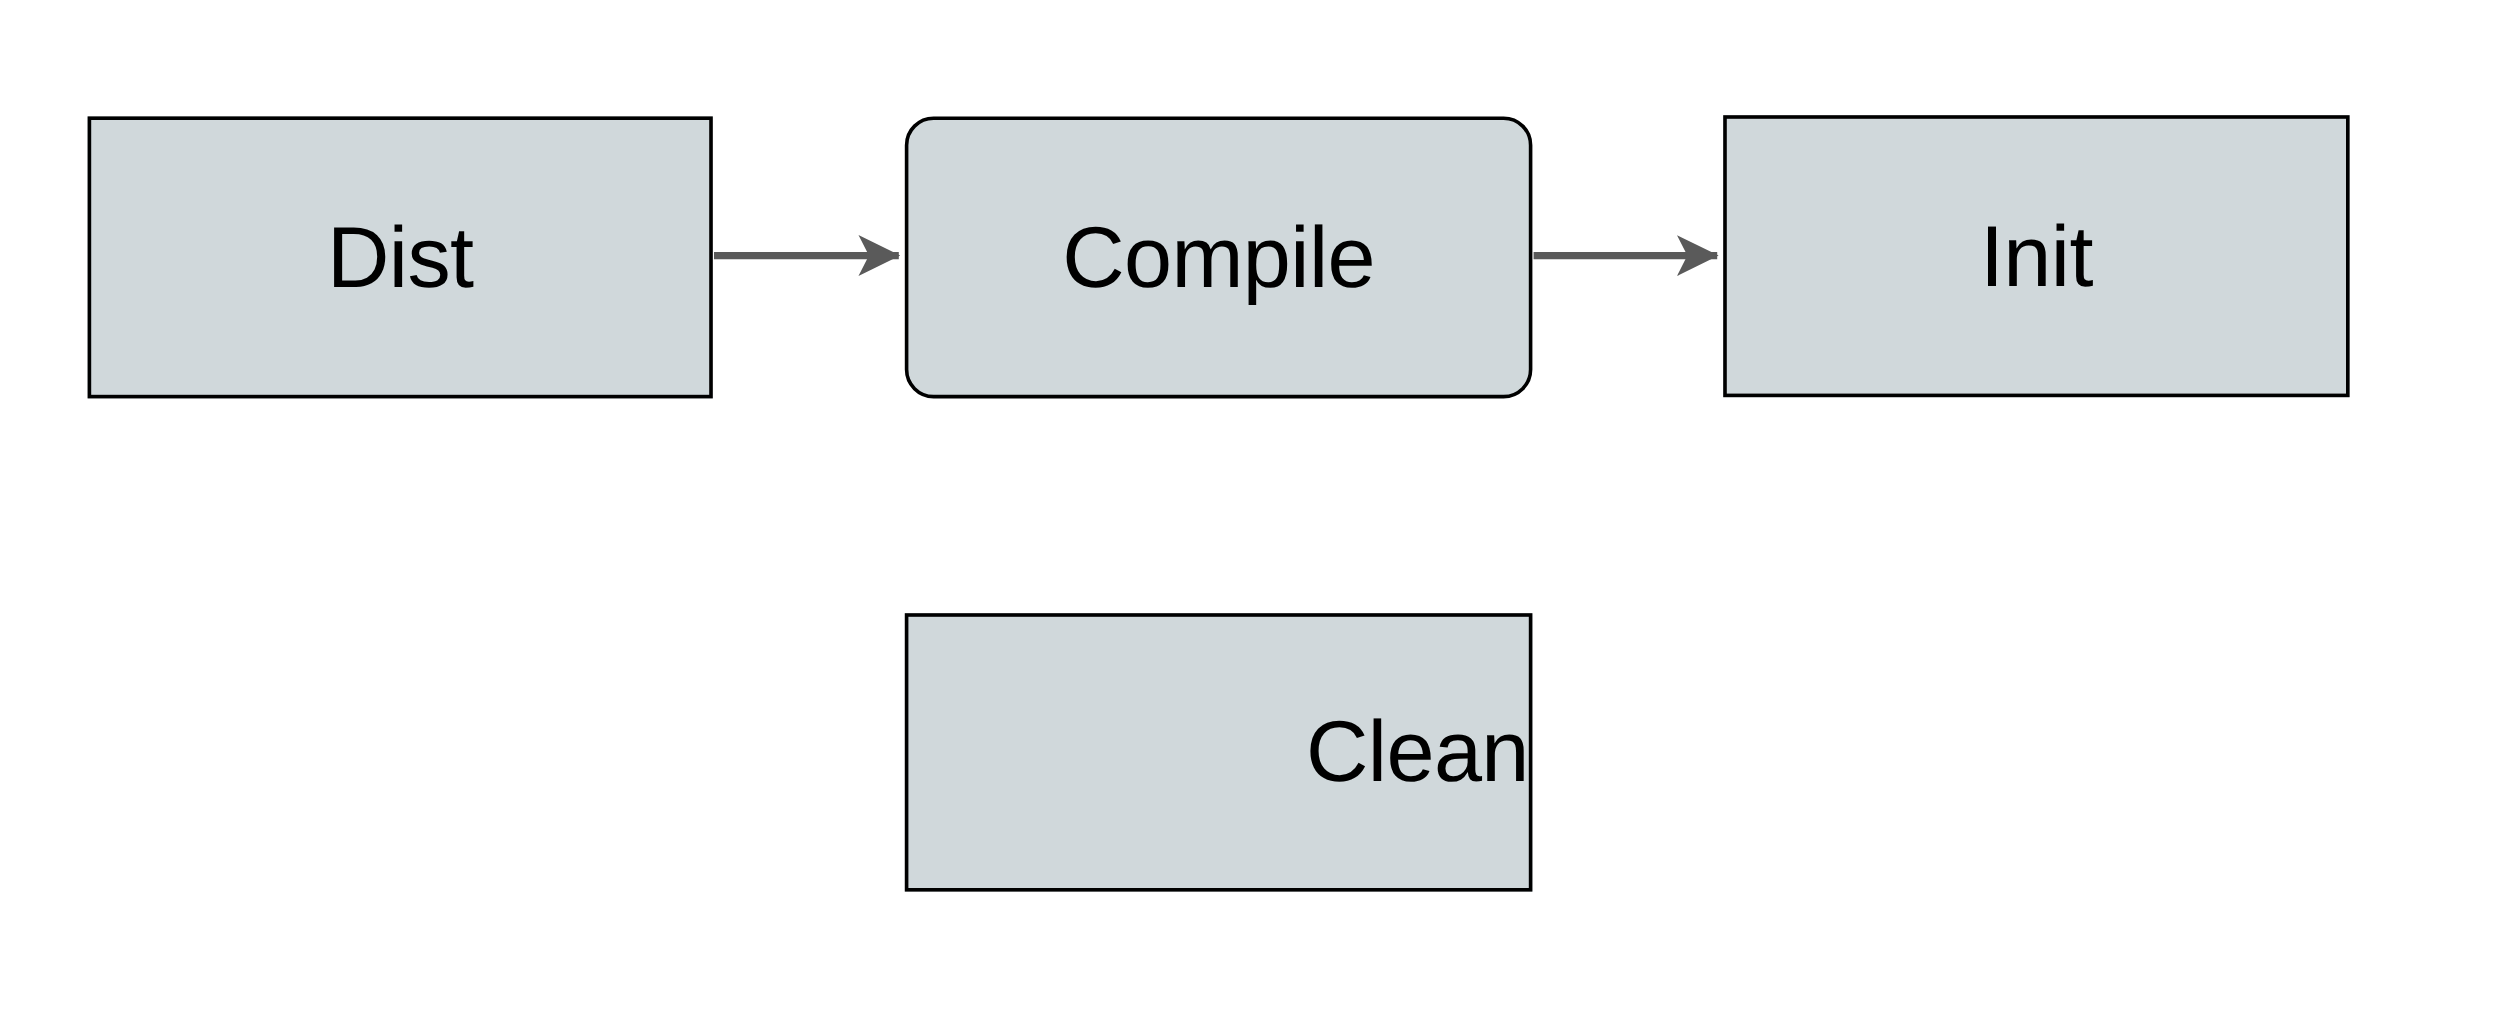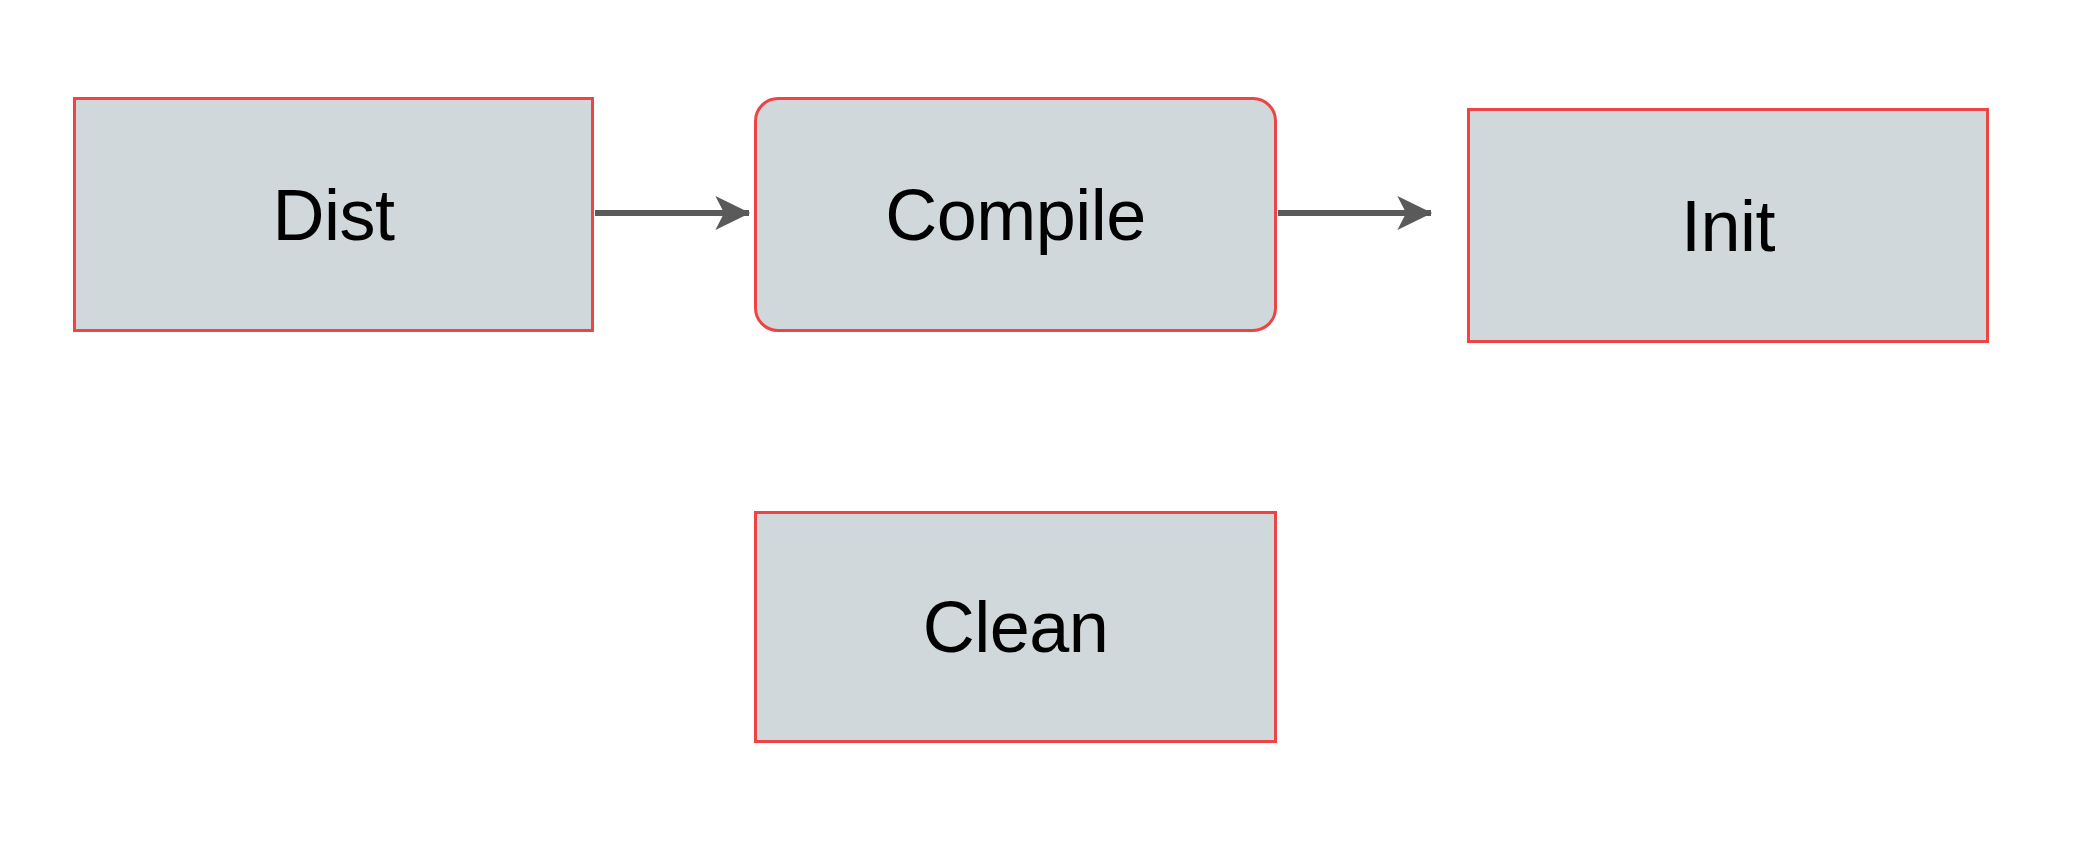--- a/index.html
+++ b/index.html
@@ -16,21 +16,21 @@
     position: relative;
     width: 2078px;
     height: 848px;
     background: #FFFFFF;
     overflow: hidden;
   }
   .node {
     position: absolute;
     box-sizing: border-box;
     background: #D0D8DB;
-    border: 3px solid #ef4444;
+    border: 3px solid #000000;
     display: flex;
     align-items: center;
     justify-content: center;
   }
   .node-label {
     font-family: "Liberation Sans", sans-serif;
     font-size: 72px;
     font-weight: 300;
     line-height: 1;
     color: #000000;
@@ -69,24 +69,24 @@
   </svg>
 
   <div class="node" style="left:73px; top:97px; width:521px; height:235px;">
     <span class="node-label">Dist</span>
   </div>
 
   <div class="node" style="left:754px; top:97px; width:523px; height:235px;border-radius:24px;">
     <span class="node-label">Compile</span>
   </div>
 
-  <div class="node" style="left:1436px; top:108px; width:522px; height:235px;margin-left:31px;">
+  <div class="node" style="left:1436px; top:96px; width:522px; height:235px;">
     <span class="node-label">Init</span>
   </div>
 
-  <div class="node" style="left:754px; top:511px; width:523px; height:232px;">
+  <div class="node" style="left:754px; top:511px; width:523px; height:232px;justify-content:flex-end;">
     <span class="node-label">Clean</span>
   </div>
 
   <div class="edge-hit" style="left:595px; top:199px; width:159px; height:28px;"></div>
   <div class="edge-hit" style="left:1278px; top:199px; width:158px; height:28px;"></div>
 
 </div>
 
 </body></html>

